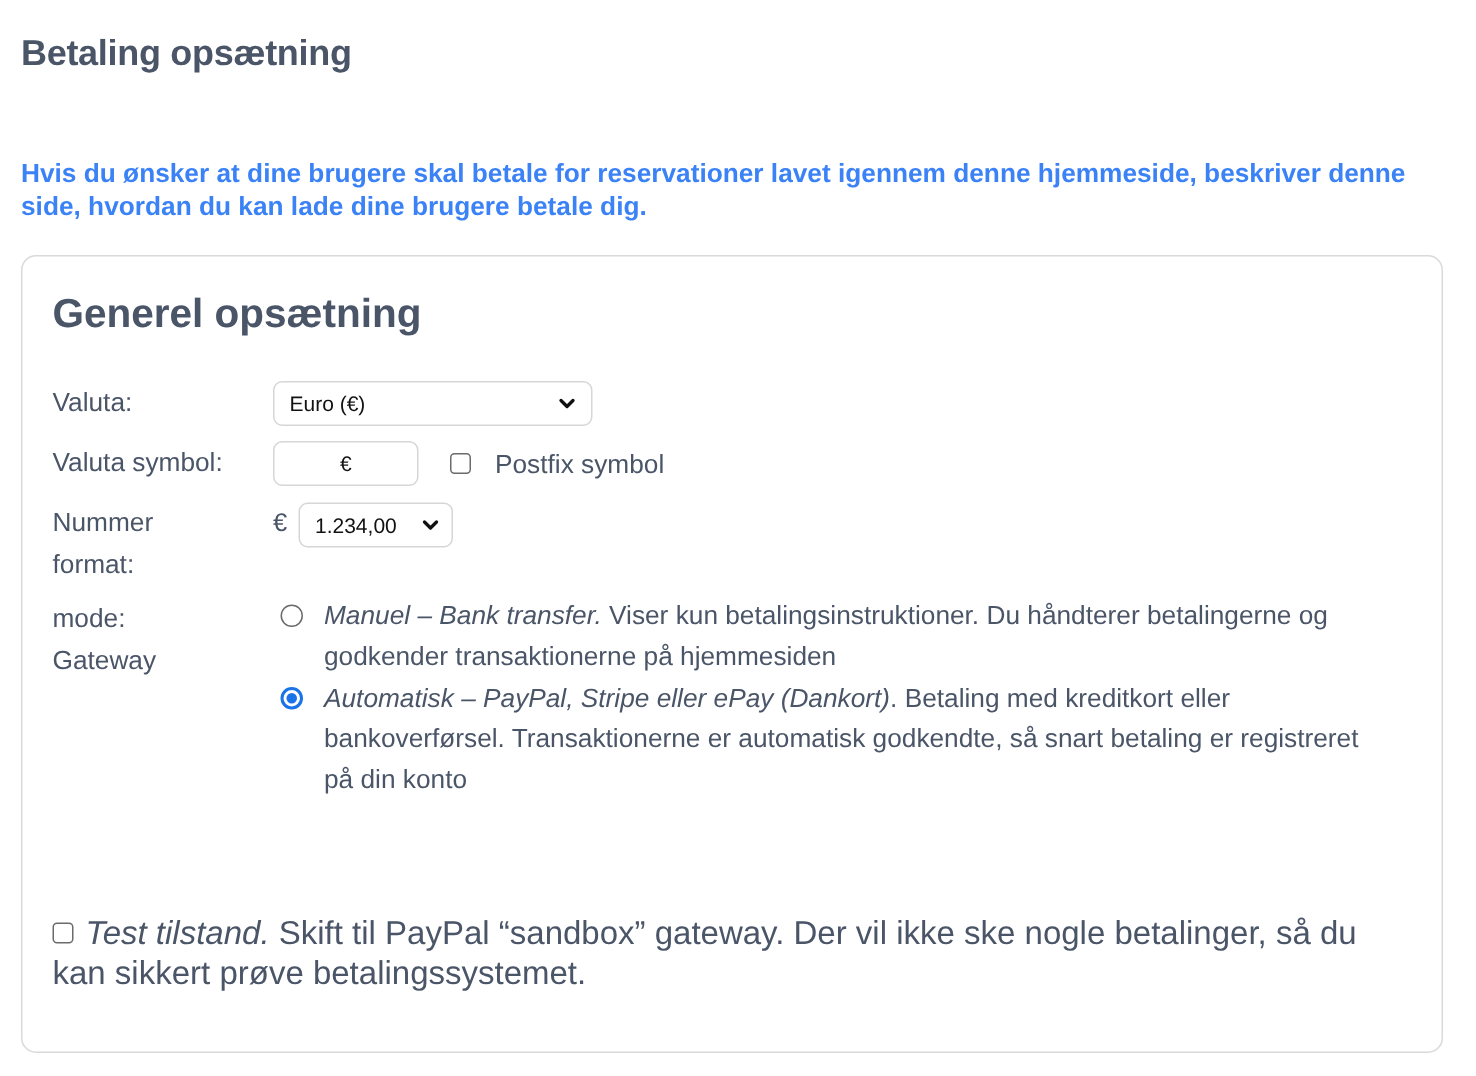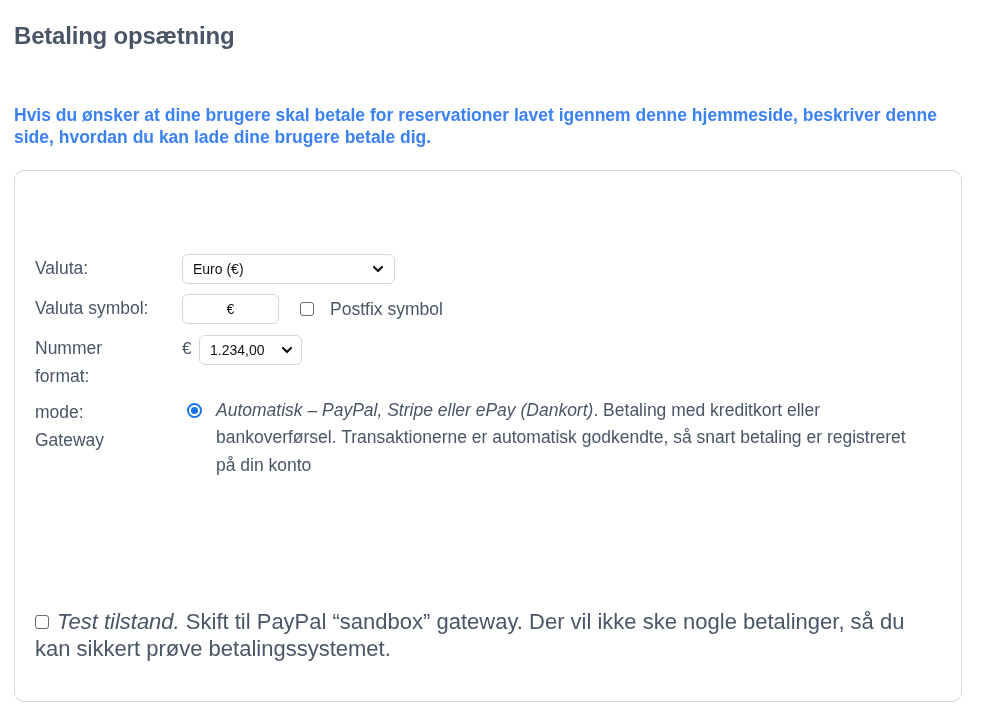--- a/index.html
+++ b/index.html
@@ -81,20 +81,21 @@
     .test-mode em { font-style: italic; }
   </style>
 </head>
 <body>
 
 <h1 class="page-title">Betaling opsætning</h1>
 
 <p class="intro">Hvis du ønsker at dine brugere skal betale for reservationer lavet igennem denne hjemmeside, beskriver denne side, hvordan du kan lade dine brugere betale dig.</p>
 
 <section class="card">
+  <h2 class="card-title">Generel opsætning</h2>
 
   <div class="row-label" style="top:83px;">Valuta:</div>
   <div class="select" style="left:167px; top:83px; width:213px;justify-content:space-between;">
     <span>Euro (€)</span>
     <svg class="chev" viewBox="0 0 12 12">
         <path d="M2 4 L6 8 L10 4" fill="none" stroke="#111" stroke-width="2.2" stroke-linecap="round" stroke-linejoin="round"></path>
       </svg>
   </div>
 
   <div class="row-label" style="top:123px;">Valuta symbol:</div>
@@ -115,20 +116,24 @@
         <path d="M2 4 L6 8 L10 4" fill="none" stroke="#111" stroke-width="2.2" stroke-linecap="round" stroke-linejoin="round"></path>
       </svg>
   </div>
 
   <div class="row-label" style="top:227px;">
     <div>mode:</div>
     <div>Gateway</div>
   </div>
   <div class="gateway-options">
     <label class="option">
+      <span class="radio"></span>
+      <span><em>Manuel – Bank transfer.</em><span> Viser kun betalingsinstruktioner. Du håndterer betalingerne og godkender transaktionerne på hjemmesiden</span></span>
+    </label>
+    <label class="option">
       <span class="radio checked"></span>
       <span><em>Automatisk – PayPal, Stripe eller ePay (Dankort)</em><span>. Betaling med kreditkort eller bankoverførsel. Transaktionerne er automatisk godkendte, så snart betaling er registreret på din konto</span></span>
     </label>
   </div>
 
   <label class="test-mode">
     <span class="checkbox"></span><em>Test tilstand.</em><span> Skift til PayPal “sandbox” gateway. Der vil ikke ske nogle betalinger, så du kan sikkert prøve betalingssystemet.</span>
   </label>
 </section>
 

